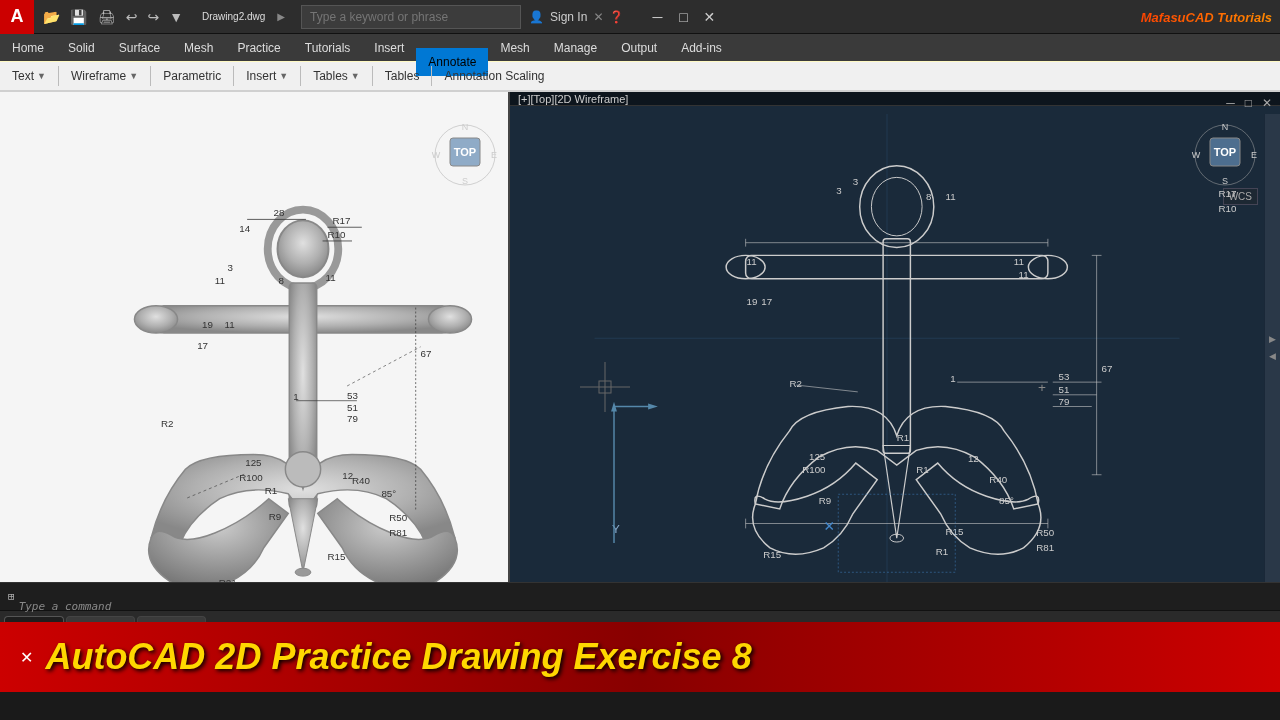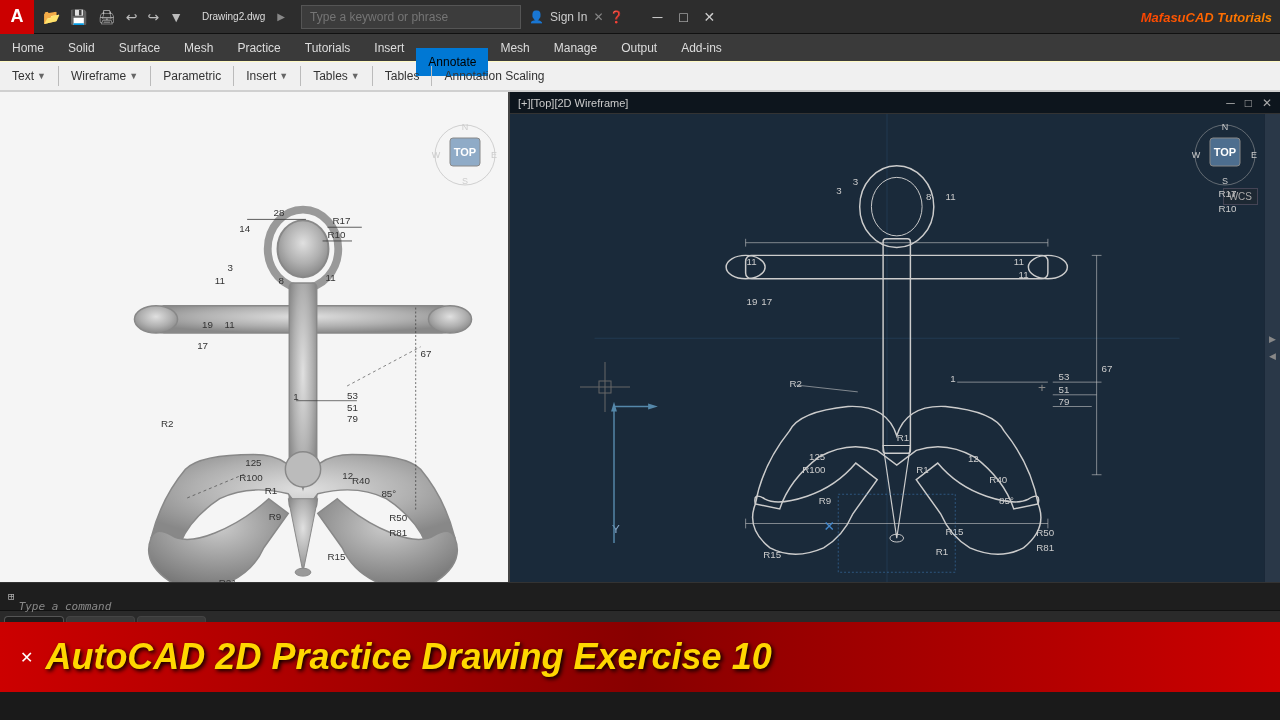--- a/index.html
+++ b/index.html
@@ -63,21 +63,21 @@
     #viewport-left {
       width: 510px; background: #e8e8e8; position: relative; border-right: 2px solid #444;
       overflow: hidden;
     }
 
     
     #viewport-right {
       flex: 1; background: #1a2a3a; position: relative; overflow: hidden;
     }
     #viewport-right .viewport-header {
-      position: absolute; top: 0; left: 0; right: 0; height: 22px;
+      position: absolute; top: 0; left: 0; right: 0; height: 14px;
       background: rgba(0,0,0,0.5); display: flex; align-items: center;
       padding: 0 8px; color: #ccc; font-size: 11px; gap: 8px;
       border-bottom: 1px solid #333;
     }
     #viewport-right .viewport-controls {
       position: absolute; top: 0; right: 0; display: flex; align-items: center;
       height: 22px; gap: 2px; padding-right: 4px;
     }
     #viewport-right .vp-btn { color: #aaa; font-size: 12px; cursor: pointer; padding: 2px 4px; }
 
@@ -480,21 +480,21 @@
 
     <div class="side-panel">
       <span class="side-panel-text">▶ ◀</span>
     </div>
 
   </div>
 </div>
 
 <div id="banner">
   <span class="banner-close">✕</span>
-  <span class="banner-text">AutoCAD 2D Practice Drawing Exercise 10</span>
+  <span class="banner-text">AutoCAD 2D Practice Drawing Exercise 8</span>
 </div>
 
 <div id="cmdline">
   <span class="cmd-prompt">⊞</span>
   <span class="cmd-text">Type a command</span>
 </div>
 
 <div id="tabbar">
   <div class="tab active">
     <span>Model</span>

